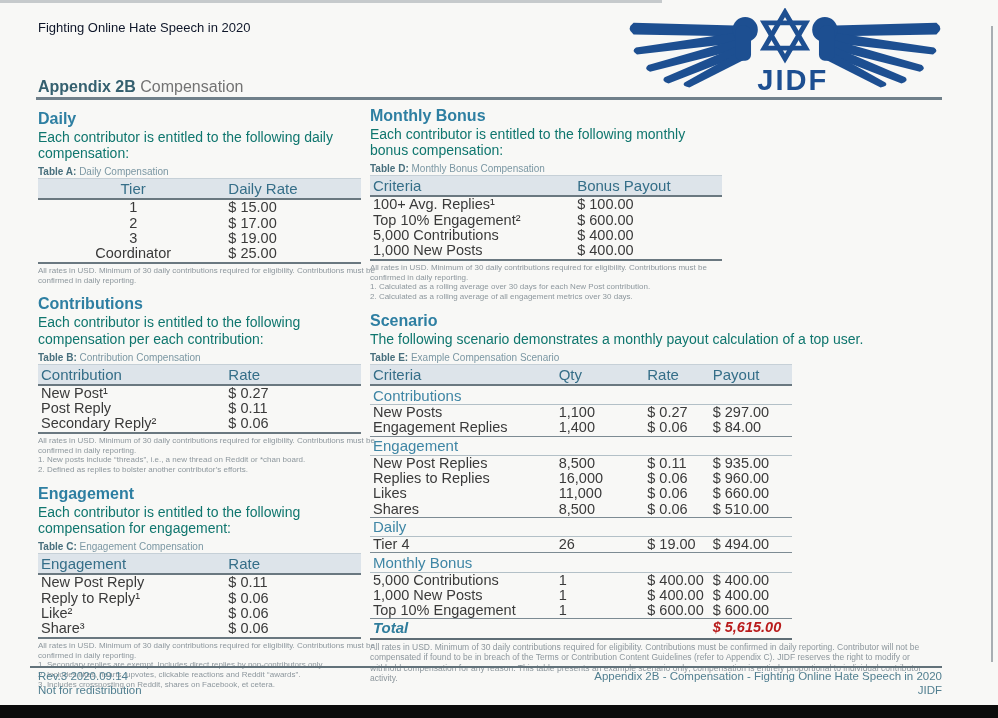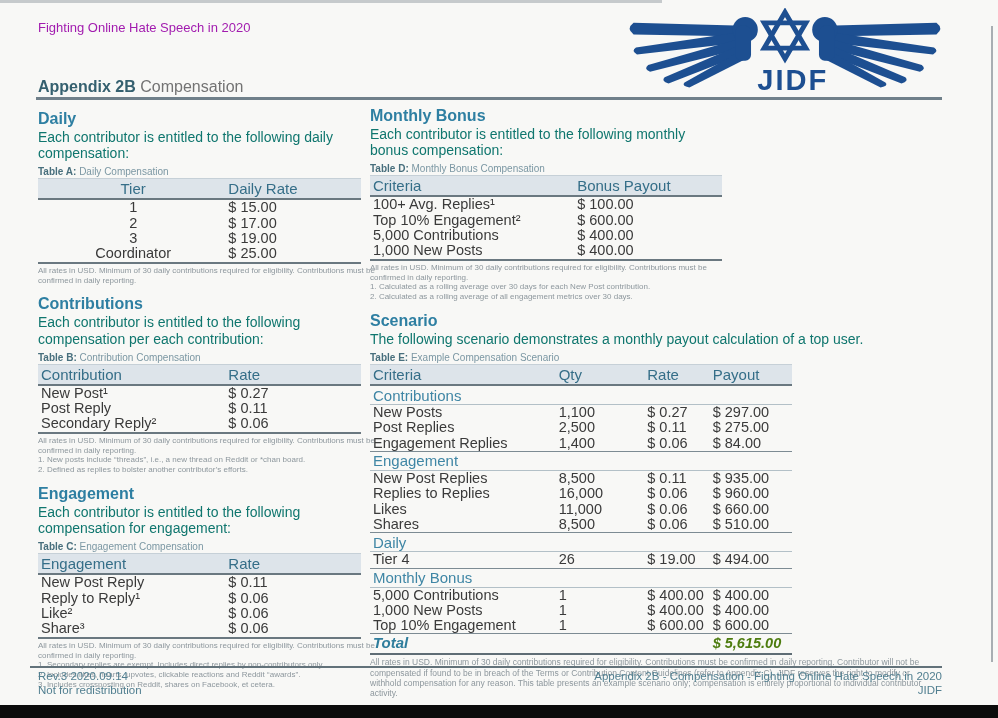--- a/index.html
+++ b/index.html
@@ -2,21 +2,21 @@
 <html><head>
 <meta charset="utf-8">
 <style>
   html,body{margin:0;padding:0;background:#e9e9e9;}
   .photo{position:relative;width:998px;height:718px;background:#f8f8f6;overflow:hidden;
          font-family:"Liberation Sans","DejaVu Sans",sans-serif;color:#3a3a3a;}
   .edge-top{position:absolute;left:0;top:0;width:662px;height:3px;background:#c6cacc;}
   .edge-right{position:absolute;left:991px;top:26px;width:2px;height:636px;background:#a8aeb2;}
   .black-bar{position:absolute;left:0;bottom:0;width:100%;height:13px;background:#0c0c0c;}
 
-  .doc-title{position:absolute;left:38px;top:20px;font-size:13px;color:#a21caf;}
+  .doc-title{position:absolute;left:38px;top:20px;font-size:13px;color:#0f172a;}
   .logo{position:absolute;left:620px;top:8px;width:330px;text-align:center;}
 
   .title-row{position:absolute;left:38px;top:78px;font-size:16px;}
   .title-row .tb{font-weight:bold;color:#35606f;}
   .title-row .tr{color:#737373;}
   .title-rule{position:absolute;left:36px;top:97px;width:906px;height:3px;background:#70808a;}
 
   .col{position:absolute;}
   .col-left{left:38px;top:110px;width:323px;}
   .col-right{left:370px;top:107px;width:572px;}
@@ -43,21 +43,21 @@
   table.scn{border-collapse:collapse;width:422px;font-size:14.5px;color:#3a3a3a;table-layout:fixed;}
   .scn col.e1{width:44%;} .scn col.e2{width:21%;} .scn col.e3{width:15.5%;} .scn col.e4{width:19.5%;}
   .scn th{background:#dde4ea;color:#356e88;font-weight:normal;text-align:left;font-size:15px;
           padding:1px 0 1px 3px;border-top:1px solid #c6d0d7;border-bottom:2px solid #6a7880;}
   .scn td{padding:0 0 0 3px;line-height:1.05;}
   .scn td.group{color:#3f86a5;font-size:15px;border-top:1.5px solid #7d8b93;
                 border-bottom:1px solid #b3c0c7;padding:1.5px 0 1px 3px;}
   .scn tfoot td{font-style:italic;font-weight:bold;border-top:1.5px solid #7d8b93;
                 border-bottom:2.5px solid #5f6d75;padding:1px 0 2px 3px;margin-left:23px;}
   .scn tfoot td.tl{color:#2f7d9c;font-size:15px;}
-  .scn tfoot td.tv{color:#4d7c0f;}
+  .scn tfoot td.tv{color:#b91c1c;}
 
   .footer-rule{position:absolute;left:30px;top:666px;width:912px;height:2px;background:#62727a;}
   .f-left{position:absolute;left:38px;top:670px;font-size:11.5px;color:#517f90;line-height:1.18;}
   .f-right{position:absolute;right:56px;top:670px;text-align:right;font-size:11.5px;color:#517f90;line-height:1.18;}
 </style>
 </head>
 <body>
 
 <div class="photo">
   <div class="edge-top"></div>
@@ -282,26 +282,20 @@
             <tr>
               <td colspan="4" class="group">Contributions</td>
             </tr>
             <tr>
               <td>New Posts</td>
               <td>1,100</td>
               <td>$ 0.27</td>
               <td>$ 297.00</td>
             </tr>
             <tr>
-              <td>Post Replies</td>
-              <td>2,500</td>
-              <td>$ 0.11</td>
-              <td>$ 275.00</td>
-            </tr>
-            <tr>
               <td>Engagement Replies</td>
               <td>1,400</td>
               <td>$ 0.06</td>
               <td>$ 84.00</td>
             </tr>
             <tr>
               <td colspan="4" class="group">Engagement</td>
             </tr>
             <tr>
               <td>New Post Replies</td>

